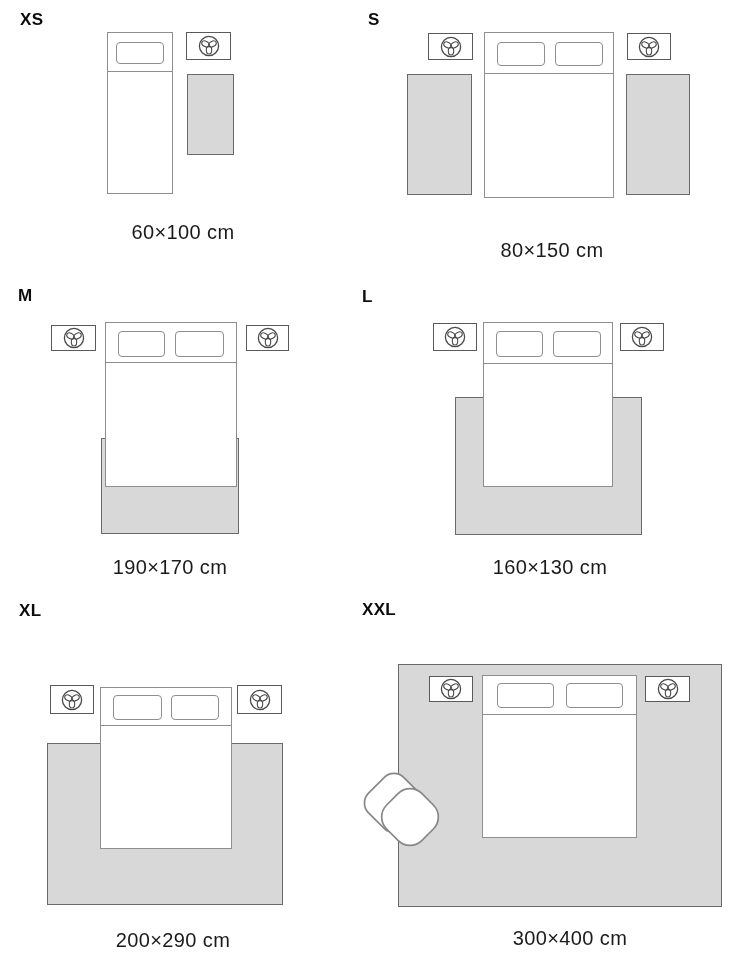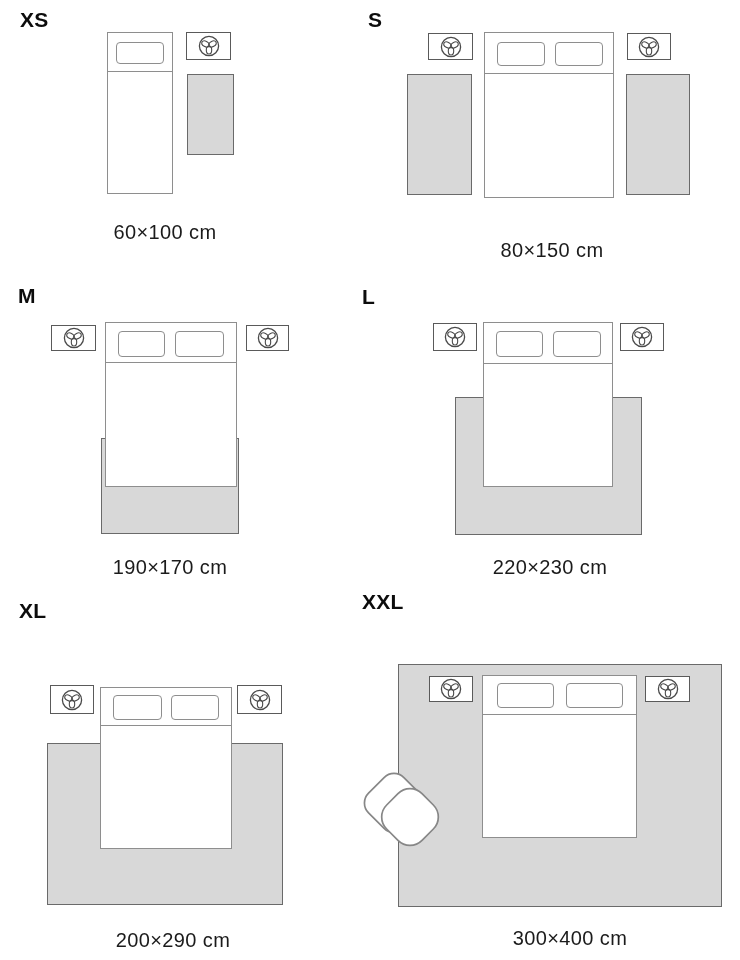--- a/index.html
+++ b/index.html
@@ -3,21 +3,21 @@
 <meta charset="utf-8">
 <title>Rug size guide</title>
 <style>
   html,body{margin:0;padding:0;background:#ffffff;}
   #canvas{
     position:relative;width:740px;height:960px;background:#ffffff;overflow:hidden;
     font-family:"Liberation Sans", sans-serif;
   }
   .cell{position:absolute;}
   .size-label{
-    position:absolute;margin:0;font-size:21px;font-weight:700;color:#0c0c0c;
+    position:absolute;margin:0;font-size:17px;font-weight:700;color:#0c0c0c;
     letter-spacing:.3px;line-height:24px;
   }
   .dim-label{
     position:absolute;margin:0;font-size:20px;font-weight:400;color:#1b1b1b;
     letter-spacing:.4px;line-height:24px;text-align:center;width:220px;
   }
   .rug{position:absolute;background:#d8d8d8;border:1.5px solid #6a6a6a;z-index:1;box-sizing:border-box;}
   .bed{position:absolute;background:#ffffff;border:1.6px solid #8e8e8e;z-index:2;box-sizing:border-box;}
   .hb-line{position:absolute;left:0;right:0;border-bottom:1.6px solid #8e8e8e;}
   .pillow{position:absolute;background:#ffffff;border:1.4px solid #8e8e8e;border-radius:4px;box-sizing:border-box;}
@@ -43,21 +43,21 @@
     <div class="nightstand" style="left:186px;top:32px;width:45px;height:28px;">
       <svg class="plant-svg" width="24" height="24" viewBox="0 0 24 24">
         <circle cx="12" cy="12" r="9.6" fill="none" stroke="#4a4a4a" stroke-width="1.3"></circle>
         <g fill="none" stroke="#4a4a4a" stroke-width="1.1">
           <ellipse cx="12" cy="16" rx="2.7" ry="4"></ellipse>
           <ellipse cx="12" cy="16" rx="2.7" ry="4" transform="rotate(120 12 12)"></ellipse>
           <ellipse cx="12" cy="16" rx="2.7" ry="4" transform="rotate(240 12 12)"></ellipse>
         </g>
       </svg>
     </div>
-    <p class="dim-label" style="left:55px;top:220px;">60×100 cm</p>
+    <p class="dim-label" style="left:73px;top:220px;">60×100 cm</p>
   </section>
 
   <section class="cell" style="left:360px;top:0;width:380px;height:270px;">
     <h2 class="size-label" style="left:8px;top:8px;">S</h2>
     <div class="rug" style="left:47px;top:74px;width:65px;height:121px;"></div>
     <div class="rug" style="left:266px;top:74px;width:64px;height:121px;"></div>
     <div class="bed" style="left:124px;top:32px;width:130px;height:166px;">
       <div class="hb-line" style="top:40px;"></div>
       <div class="pillow" style="left:12px;top:9px;width:48px;height:24px;"></div>
       <div class="pillow" style="left:70px;top:9px;width:48px;height:24px;"></div>
@@ -137,21 +137,21 @@
     <div class="nightstand" style="left:260px;top:53px;width:44px;height:28px;">
       <svg class="plant-svg" width="24" height="24" viewBox="0 0 24 24">
         <circle cx="12" cy="12" r="9.6" fill="none" stroke="#4a4a4a" stroke-width="1.3"></circle>
         <g fill="none" stroke="#4a4a4a" stroke-width="1.1">
           <ellipse cx="12" cy="16" rx="2.7" ry="4"></ellipse>
           <ellipse cx="12" cy="16" rx="2.7" ry="4" transform="rotate(120 12 12)"></ellipse>
           <ellipse cx="12" cy="16" rx="2.7" ry="4" transform="rotate(240 12 12)"></ellipse>
         </g>
       </svg>
     </div>
-    <p class="dim-label" style="left:80px;top:285px;">220×230 cm</p>
+    <p class="dim-label" style="left:80px;top:285px;">160×130 cm</p>
   </section>
 
   <section class="cell" style="left:0;top:592px;width:340px;height:370px;">
     <h2 class="size-label" style="left:19px;top:7px;">XL</h2>
     <div class="rug" style="left:47px;top:151px;width:236px;height:162px;"></div>
     <div class="bed" style="left:100px;top:95px;width:132px;height:162px;">
       <div class="hb-line" style="top:37px;"></div>
       <div class="pillow" style="left:12px;top:7px;width:49px;height:25px;"></div>
       <div class="pillow" style="left:70px;top:7px;width:48px;height:25px;"></div>
     </div>
@@ -172,21 +172,21 @@
           <ellipse cx="12" cy="16" rx="2.7" ry="4"></ellipse>
           <ellipse cx="12" cy="16" rx="2.7" ry="4" transform="rotate(120 12 12)"></ellipse>
           <ellipse cx="12" cy="16" rx="2.7" ry="4" transform="rotate(240 12 12)"></ellipse>
         </g>
       </svg>
     </div>
     <p class="dim-label" style="left:63px;top:336px;text-align:center;">200×290 cm</p>
   </section>
 
   <section class="cell" style="left:360px;top:590px;width:380px;height:370px;">
-    <h2 class="size-label" style="left:2px;top:0;">XXL</h2>
+    <h2 class="size-label" style="left:2px;top:8px;">XXL</h2>
     <div class="rug" style="left:38px;top:74px;width:324px;height:243px;"></div>
     <div class="bed" style="left:122px;top:85px;width:155px;height:163px;">
       <div class="hb-line" style="top:38px;"></div>
       <div class="pillow" style="left:14px;top:7px;width:57px;height:25px;"></div>
       <div class="pillow" style="left:83px;top:7px;width:57px;height:25px;"></div>
     </div>
     <div class="nightstand" style="left:69px;top:86px;width:44px;height:26px;">
       <svg class="plant-svg" width="24" height="24" viewBox="0 0 24 24">
         <circle cx="12" cy="12" r="9.6" fill="none" stroke="#4a4a4a" stroke-width="1.3"></circle>
         <g fill="none" stroke="#4a4a4a" stroke-width="1.1">

